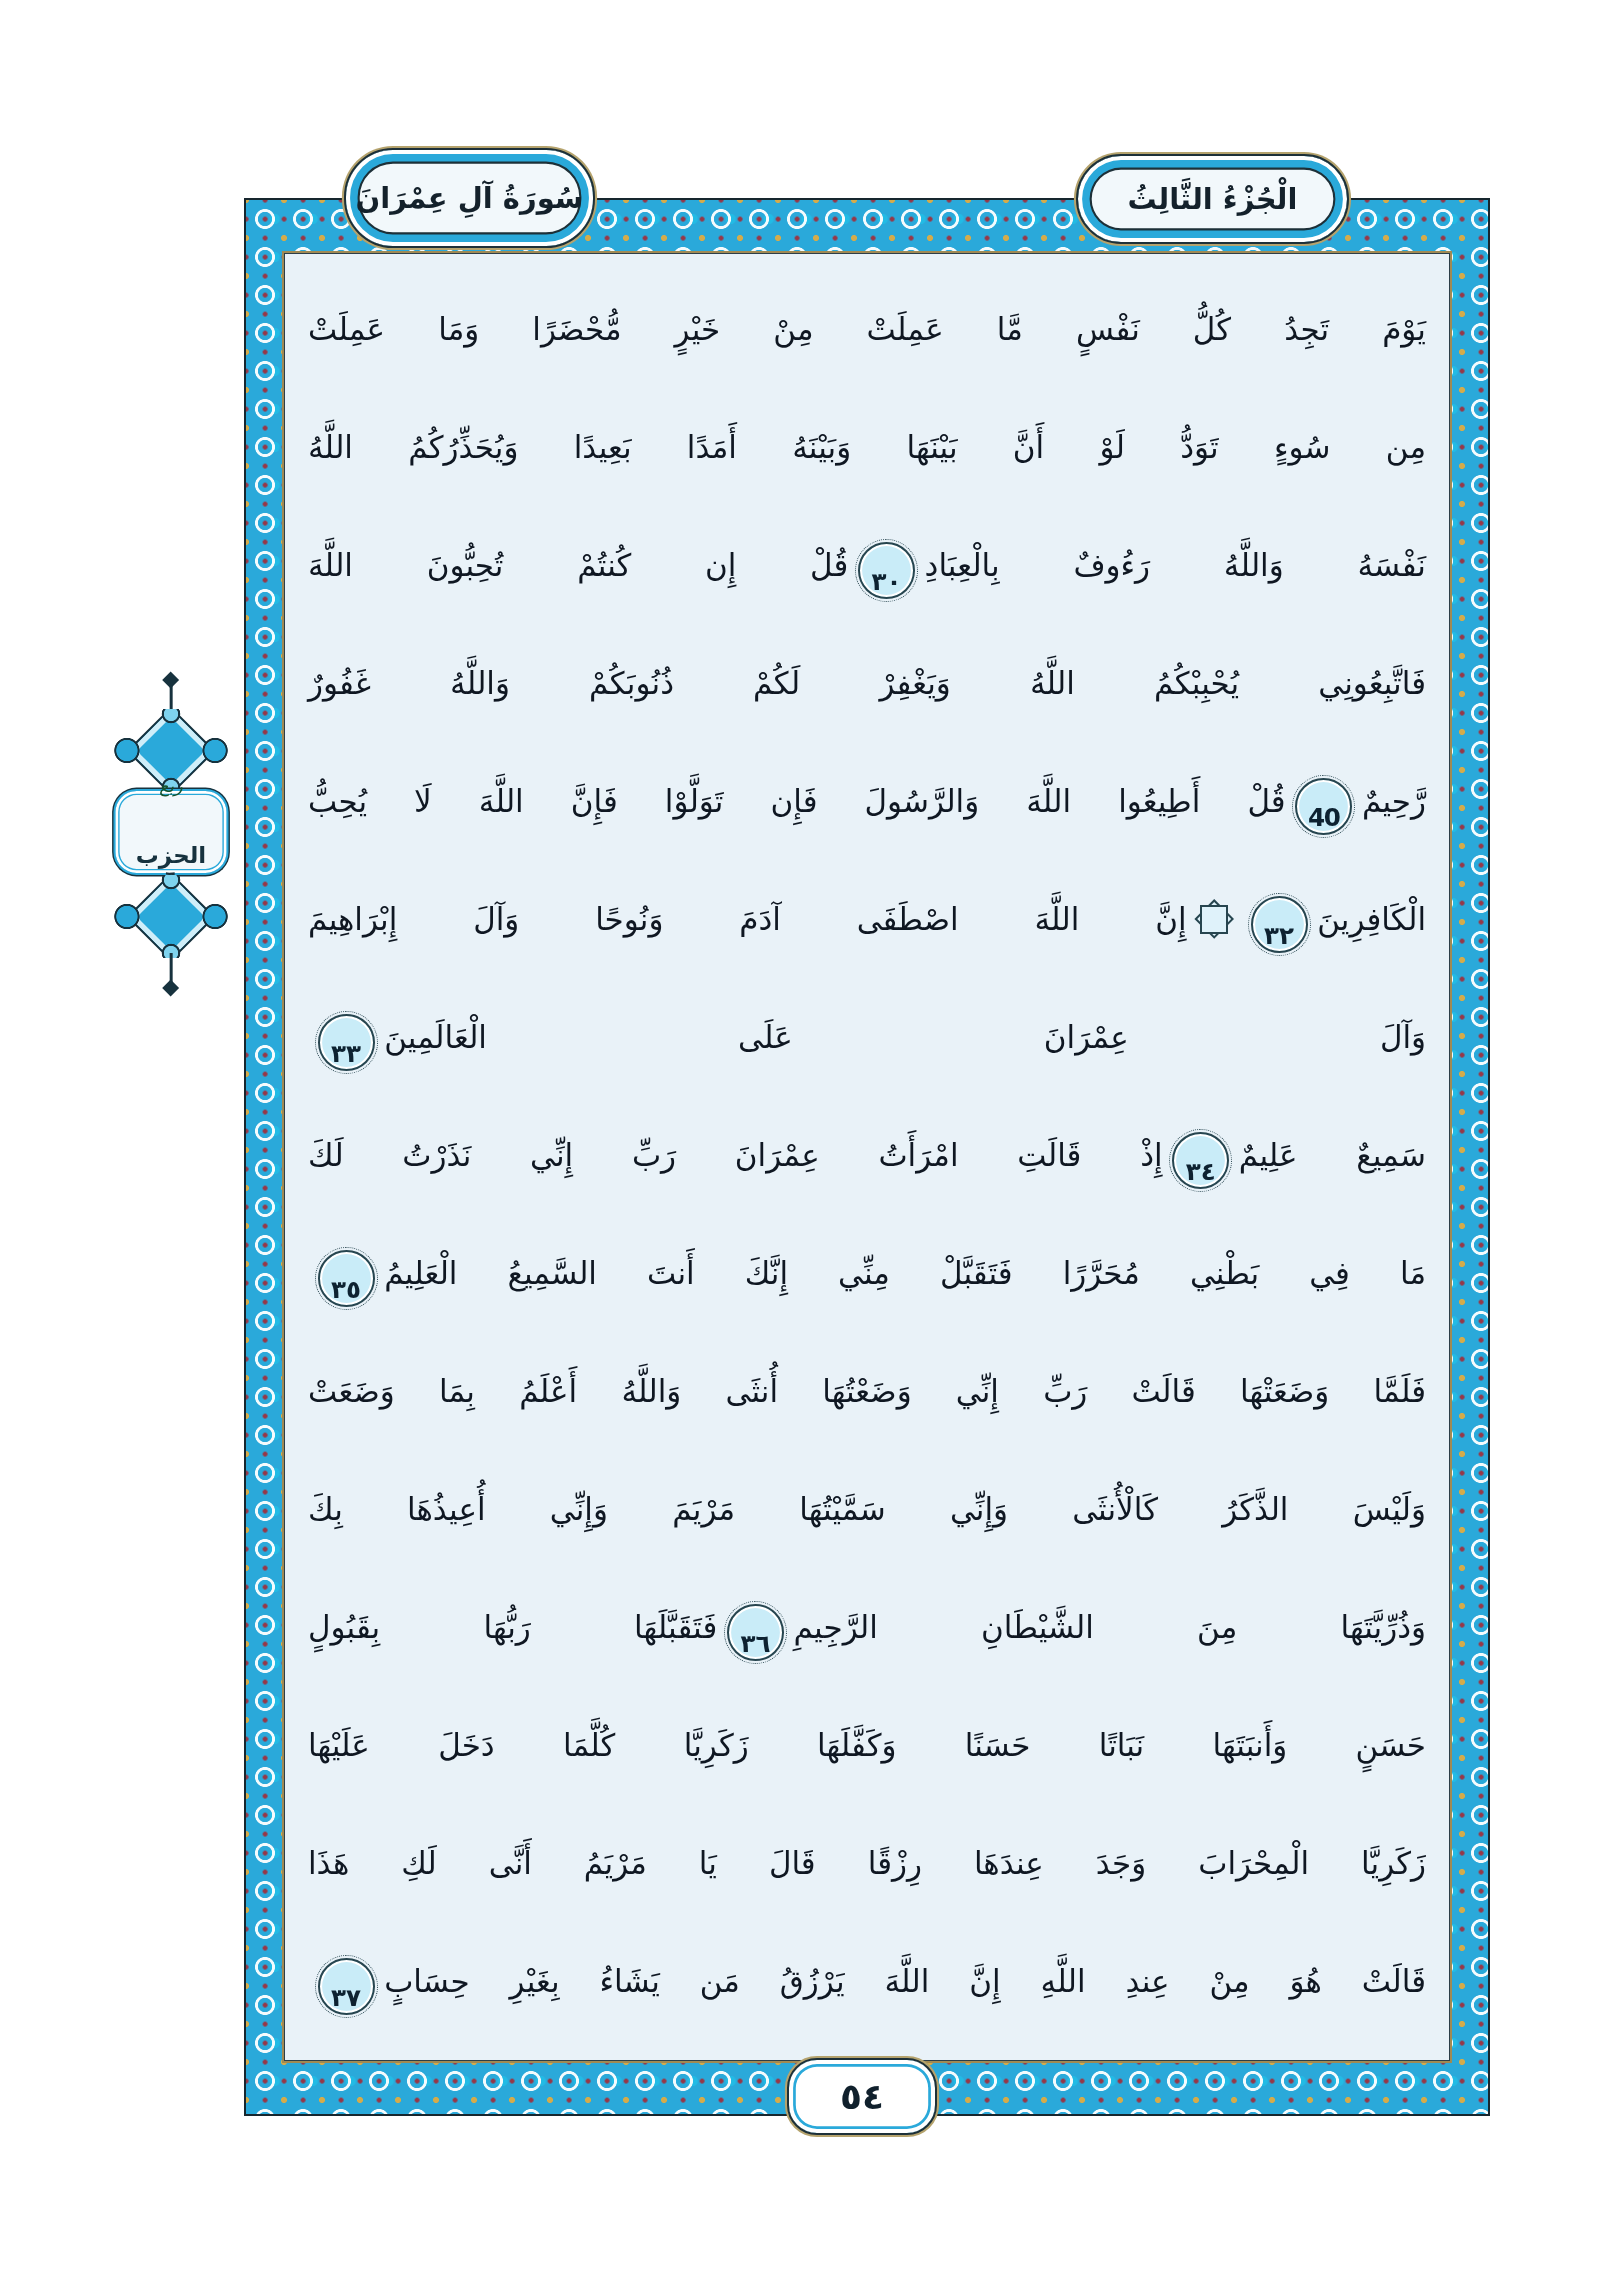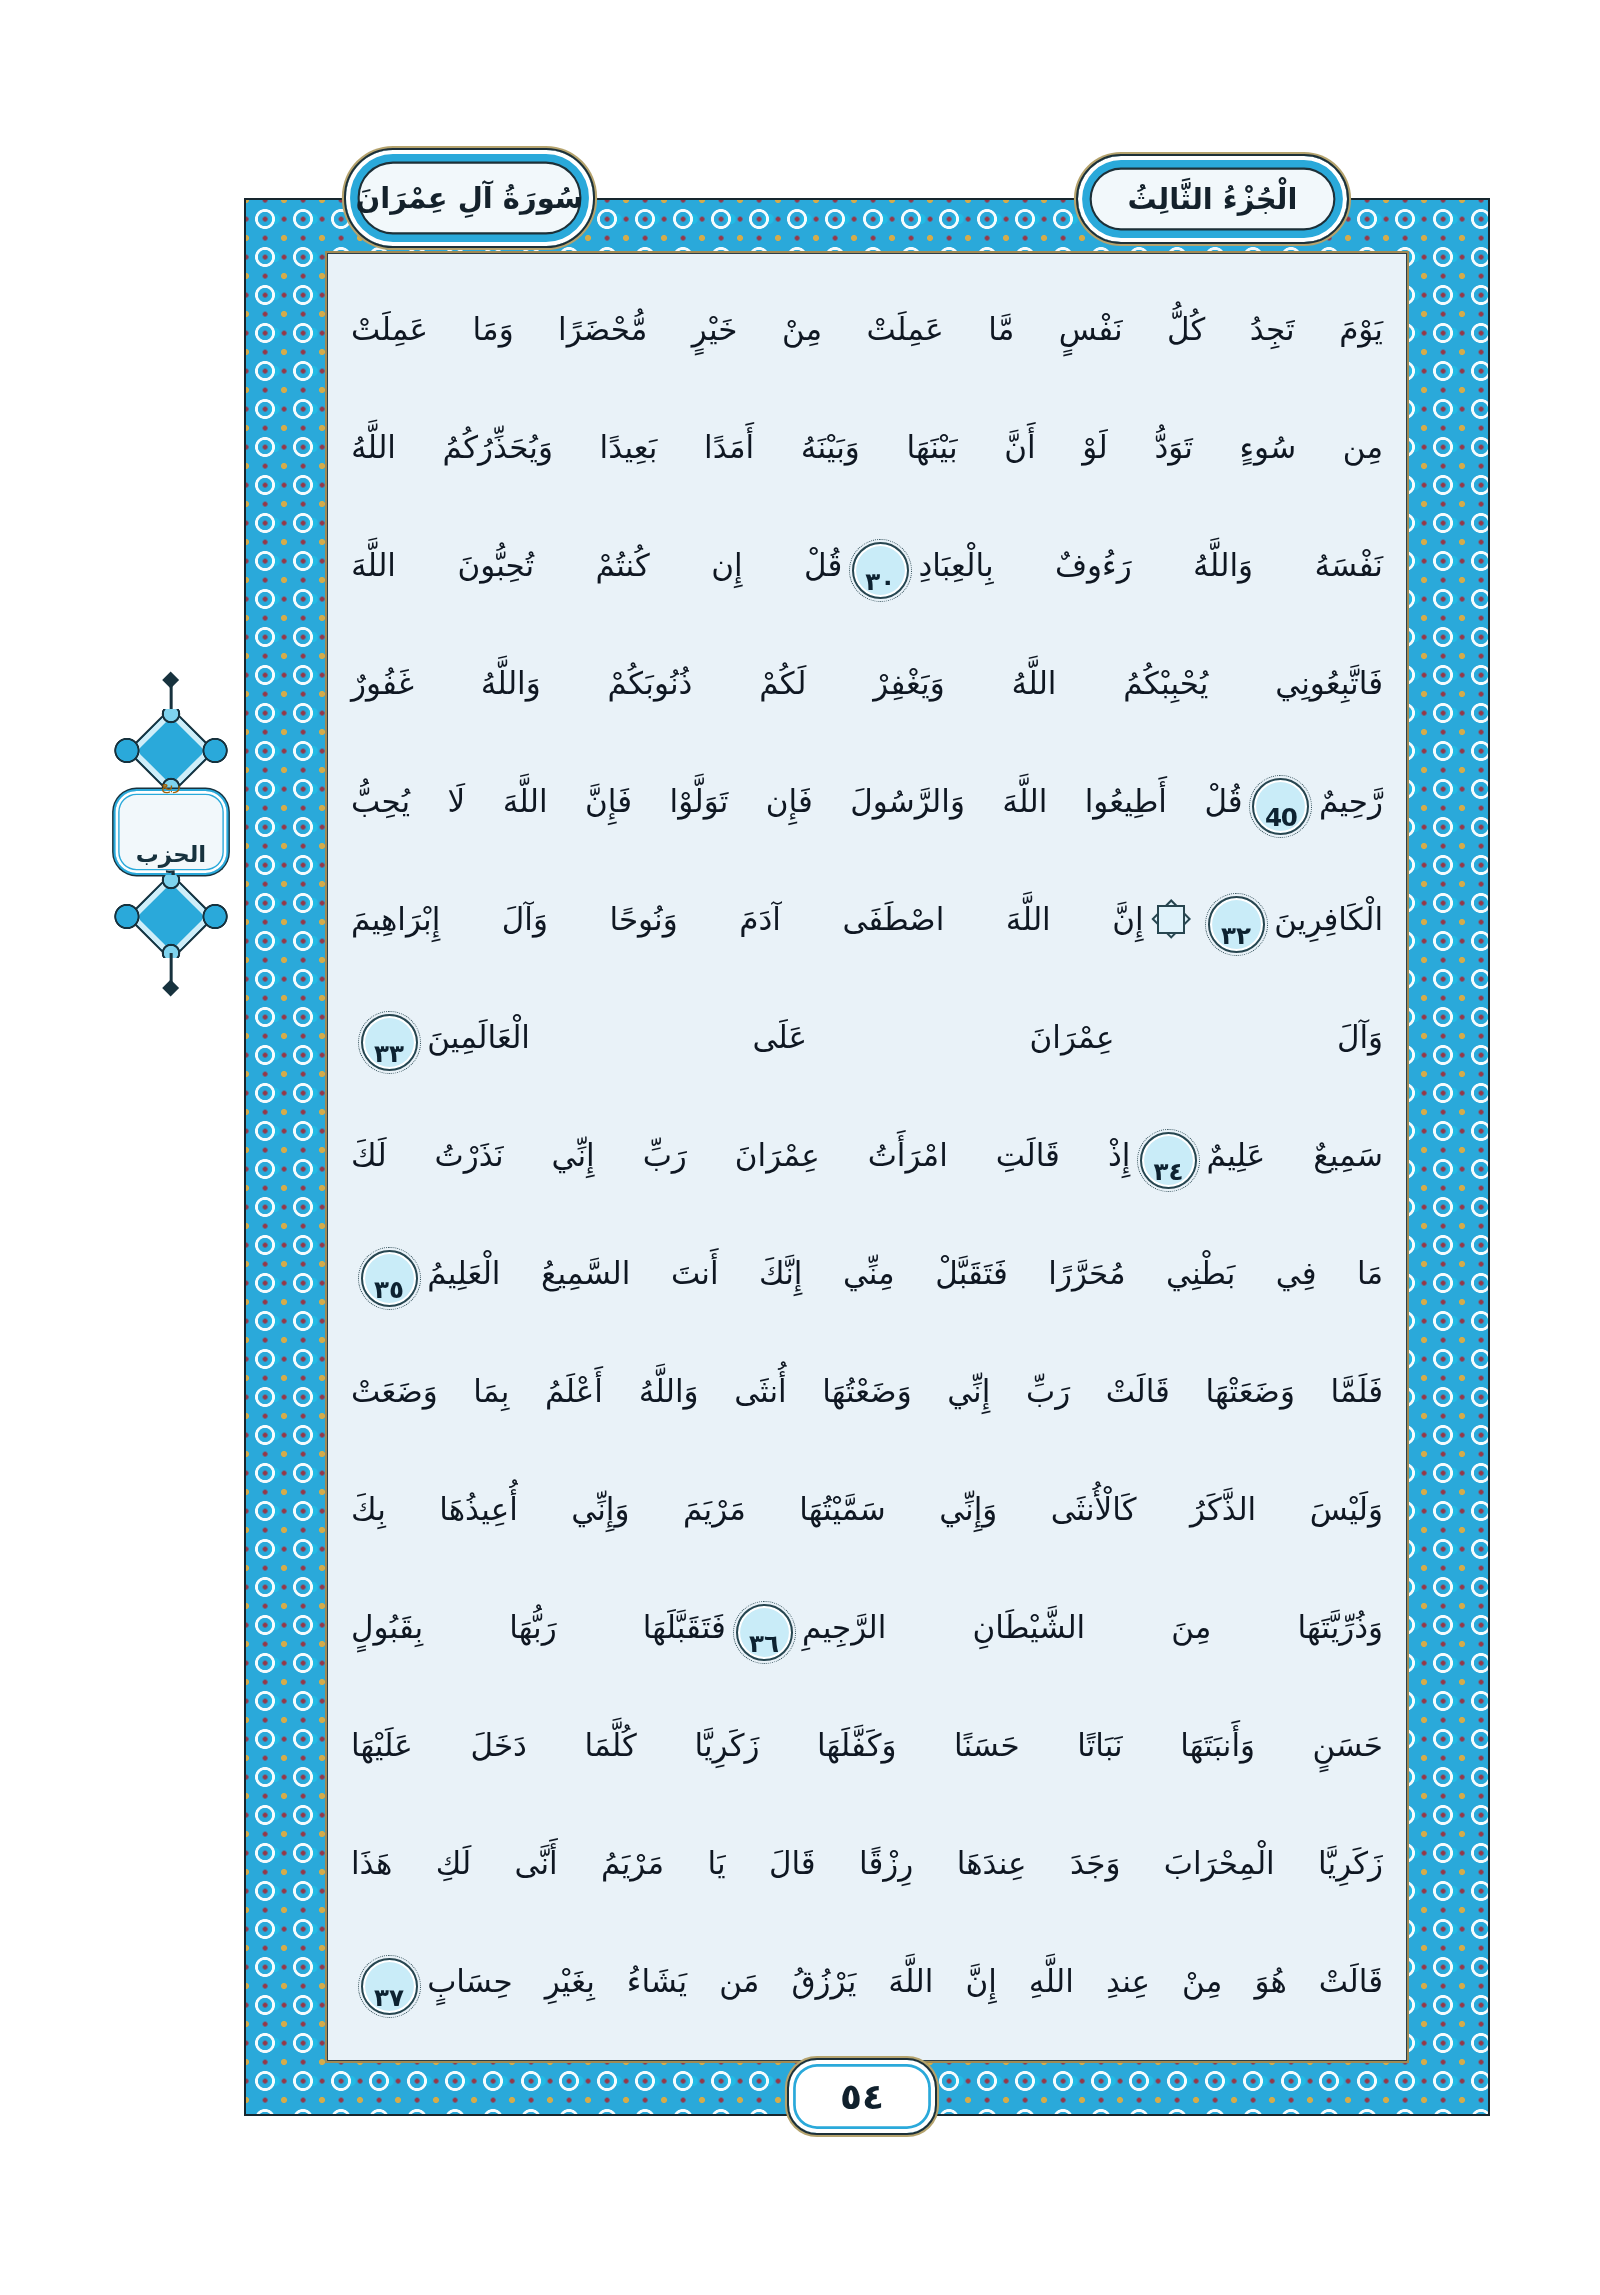--- a/index.html
+++ b/index.html
@@ -10,21 +10,21 @@
   .frame{position:absolute;left:244px;top:198px;width:1246px;height:1918px;box-sizing:border-box;
     border:2.7px solid #17262e;
     background-color:#2aa9da;
     background-image:
       radial-gradient(circle, rgba(255,255,255,0) 6.8px, rgba(255,255,255,.95) 7.5px, rgba(255,255,255,.95) 9.6px, rgba(255,255,255,0) 10.3px),
       radial-gradient(circle, rgba(216,177,74,.95) 2.7px, rgba(216,177,74,0) 3.4px),
       radial-gradient(circle, rgba(170,35,45,.85) 2.1px, rgba(170,35,45,0) 2.7px),
       radial-gradient(circle, rgba(32,192,232,.8) 4.8px, rgba(32,192,232,0) 5.5px);
     background-size:38px 38px,38px 38px,19px 19px,38px 38px;
     background-position:0 0,19px 19px,9.6px 9.6px,9.6px 0;
-    padding:51px 79px;z-index:1;}
+    padding:51px 36px;z-index:1;}
   .goldtrim{width:100%;height:100%;box-sizing:border-box;border:2.1px solid #a08a54;background:#f4f9fc;padding:0;}
   .panel{width:100%;height:100%;box-sizing:border-box;border:1.4px solid #2c3e48;background:#e9f2f8;}
 
   
   .lines{width:100%;height:100%;box-sizing:border-box;padding:16.4px 23px 6.8px;direction:rtl;}
   .qline{height:118px;line-height:118px;text-align:justify;text-align-last:justify;text-justify:inter-word;
          font-size:31px;font-weight:500;color:#0f1722;white-space:normal;}
   .qtext{letter-spacing:0;}
 
   
@@ -64,21 +64,21 @@
   .knot::after{content:"";position:absolute;inset:0;
     background:
       radial-gradient(circle at 12% 50%, #2aa9da 10.3px, #17323e 11px, #17323e 12.3px, rgba(0,0,0,0) 13px),
       radial-gradient(circle at 88% 50%, #2aa9da 10.3px, #17323e 11px, #17323e 12.3px, rgba(0,0,0,0) 13px),
       radial-gradient(circle at 50% 6%, #7ed3ee 6.8px, #17323e 7.5px, #17323e 9px, rgba(0,0,0,0) 9.6px),
       radial-gradient(circle at 50% 94%, #7ed3ee 6.8px, #17323e 7.5px, #17323e 9px, rgba(0,0,0,0) 9.6px);}
   .medallion-panel{position:absolute;left:50%;top:114px;transform:translateX(-50%);width:115px;height:86px;
     box-sizing:border-box;background:#f2f8fb;border:2.1px solid #2aa9da;border-radius:23px;
     box-shadow:0 0 0 1.4px #17323e, inset 0 0 0 2.7px #ffffff, inset 0 0 0 4.1px #2aa9da;
     display:flex;flex-direction:column;align-items:center;justify-content:center;line-height:1.05;}
-  .medallion-panel .m1{font-size:15px;color:#a16207;}
+  .medallion-panel .m1{font-size:18px;color:#14532d;font-style:italic;}
   .medallion-panel .m2{font-size:23px;font-weight:bold;color:#17323e;margin-top:48px;}
   .medallion-panel .m3{font-size:19px;font-weight:bold;color:#17323e;}
 
   
   .pagenum{position:absolute;left:787px;top:2058px;width:150px;height:77px;box-sizing:border-box;
     background:#ffffff;border:2.1px solid #1d3038;border-radius:30px;
     box-shadow:0 0 0 2.1px #b5a36d, inset 0 0 0 4.1px #ffffff, inset 0 0 0 6.8px #2aa9da;
     display:flex;align-items:center;justify-content:center;z-index:3;}
   .pagenum span{font-size:36px;font-weight:bold;color:#10202c;letter-spacing:1.4px;}
 </style>

